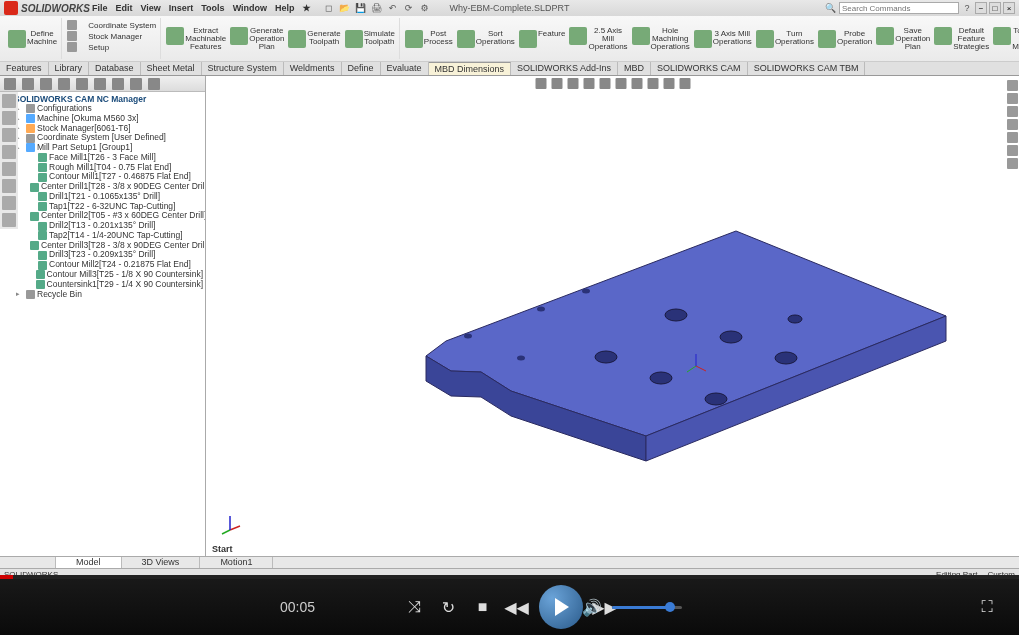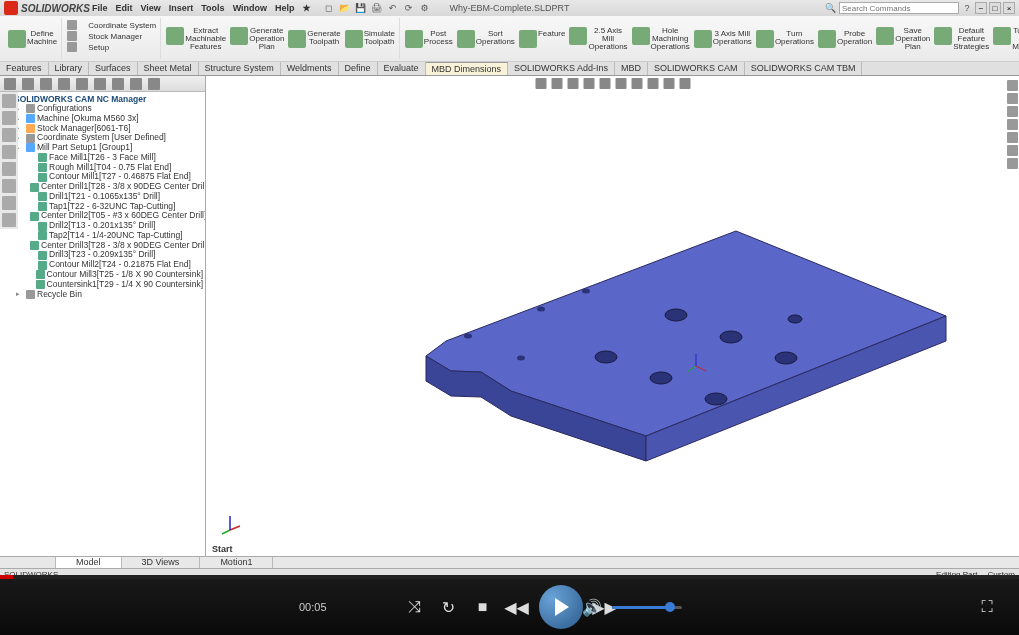--- a/index.html
+++ b/index.html
@@ -76,21 +76,21 @@
 
 
 .status-bar { height: 11px; background: #e4e4e4; border-top: 1px solid #aaa; font-size: 8px; color: #333; display: flex; padding: 0 4px; align-items: center; }
 .status-bar .sr { margin-left: auto; display: flex; gap: 10px; }
 
 
 .video-controls { position: absolute; bottom: 0; left: 0; width: 1019px; height: 60px; background: linear-gradient(to bottom, #1a1a1a, #0a0a0a); }
 .progress-bar { height: 4px; background: #222; position: relative; }
 .progress-fill { height: 100%; width: 1.3%; background: #c00; }
 .controls-row { height: 56px; display: flex; align-items: center; padding: 0 20px; gap: 14px; position: relative; }
-.time-label { color: #ccc; font-size: 11px; position: absolute; left: 280px; margin-left: 19px; }
+.time-label { color: #ccc; font-size: 14px; position: absolute; left: 280px; }
 .ctrl-btn { width: 24px; height: 24px; display: inline-flex; align-items: center; justify-content: center; color: #ddd; cursor: pointer; }
 .ctrl-center { position: absolute; left: 50%; transform: translateX(-50%); display: flex; align-items: center; gap: 10px; }
 .play-big { width: 44px; height: 44px; border-radius: 50%; background: radial-gradient(circle at 30% 30%, #6aa3d8, #2a5a8a); display: flex; align-items: center; justify-content: center; }
 .play-triangle { width: 0; height: 0; border-left: 14px solid #fff; border-top: 9px solid transparent; border-bottom: 9px solid transparent; margin-left: 3px; }
 .vol-group { position: absolute; left: 580px; display: flex; align-items: center; gap: 8px; }
 .vol-slider { width: 70px; height: 3px; background: #555; position: relative; border-radius: 2px; }
 .vol-fill { height: 100%; width: 85%; background: #3a7bd5; border-radius: 2px; }
 .vol-knob { width: 10px; height: 10px; background: #3a7bd5; border-radius: 50%; position: absolute; right: 10%; top: -4px; }
 .fullscreen-btn { position: absolute; right: 20px; }
 </style>
@@ -258,21 +258,21 @@
           <span class="ic"></span>
           <span>Publish eDrawings</span>
         </div>
       </div>
 
   </div>
 
   <div class="tab-bar" id="tabbar">
       <span class="tab">Features</span>
       <span class="tab">Library</span>
-      <span class="tab">Surfaces</span>
+      <span class="tab">Database</span>
       <span class="tab">Sheet Metal</span>
       <span class="tab">Structure System</span>
       <span class="tab">Weldments</span>
       <span class="tab">Define</span>
       <span class="tab">Evaluate</span>
       <span class="tab active">MBD Dimensions</span>
       <span class="tab">SOLIDWORKS Add-Ins</span>
       <span class="tab">MBD</span>
       <span class="tab">SOLIDWORKS CAM</span>
       <span class="tab">SOLIDWORKS CAM TBM</span>

